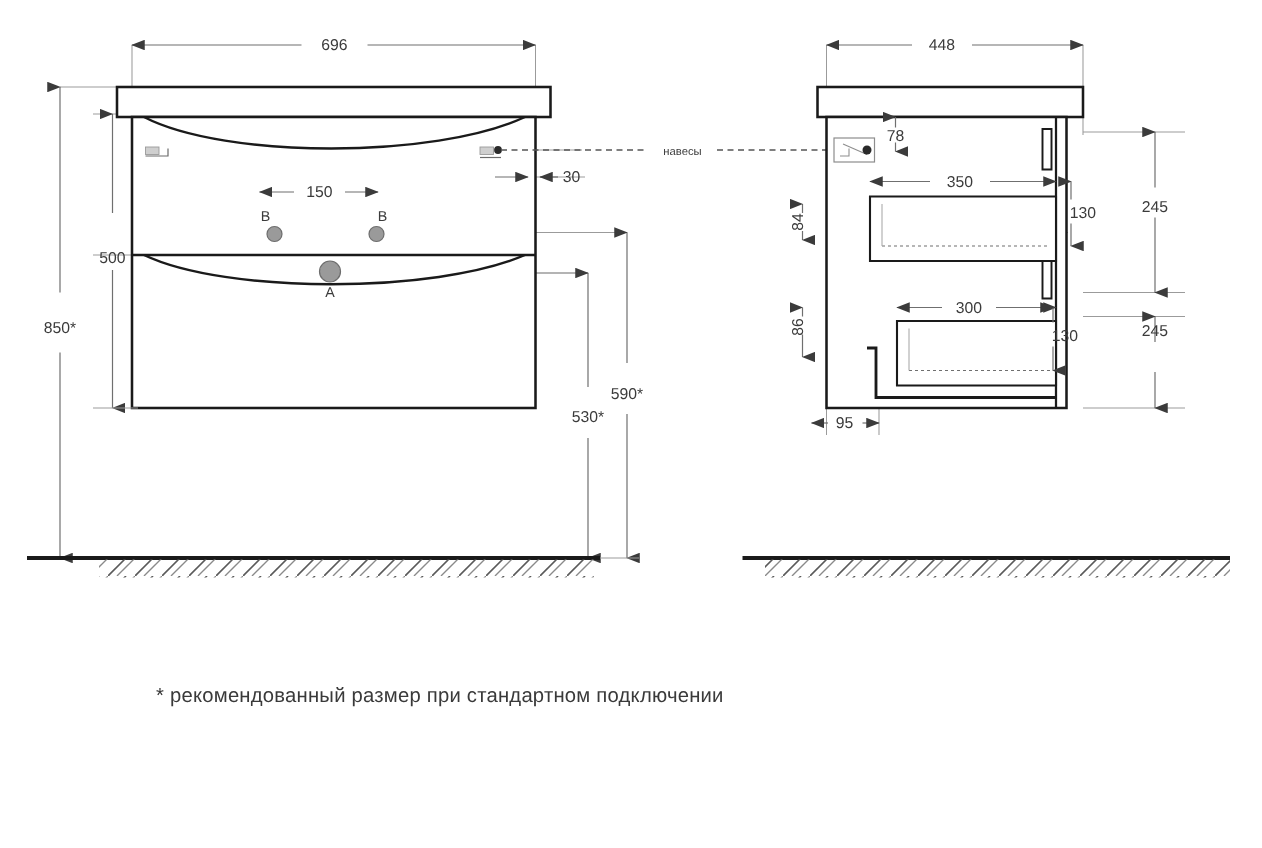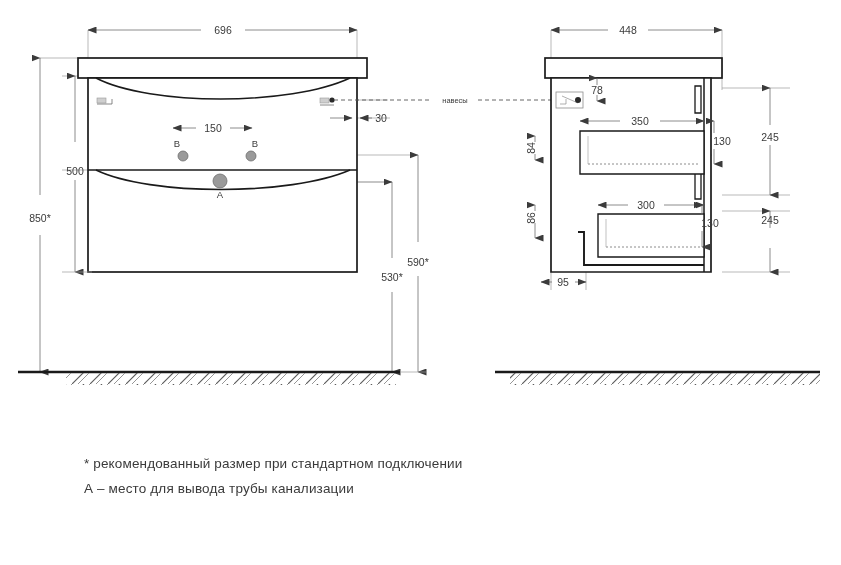--- a/index.html
+++ b/index.html
@@ -6,21 +6,21 @@
   body{
     width:841px;height:565px;position:relative;overflow:hidden;
     font-family:"Liberation Sans",sans-serif;color:#2b2b2b;
   }
   #drawing{position:absolute;left:0;top:0;width:841px;height:565px;}
   .legend{
     position:absolute;left:84px;top:452px;width:560px;
     font-size:13.5px;line-height:24.5px;color:#3a3a3a;
     letter-spacing:0.15px;
   }
-  .legend div{white-space:nowrap;}
+  .legend div{white-space:nowrap;margin-left:20px;}
   svg text{
     font-family:"Liberation Sans",sans-serif;
     fill:#3b3b3b;
   }
 </style>
 </head>
 <body>
 
 <svg id="drawing" viewBox="0 0 841 565">
   <defs>
@@ -261,14 +261,13 @@
 
     <g>
       <line x1="495" y1="372" x2="820" y2="372" stroke="#1a1a1a" stroke-width="2.6"></line>
       <rect x="510" y="373" width="310" height="12" fill="url(#groundHatch)"></rect>
     </g>
   </g>
 </svg>
 
 <div class="legend">
   <div>* рекомендованный размер при стандартном подключении</div>
-  <div>А – место для вывода трубы канализации</div>
 </div>
 
 </body></html>

